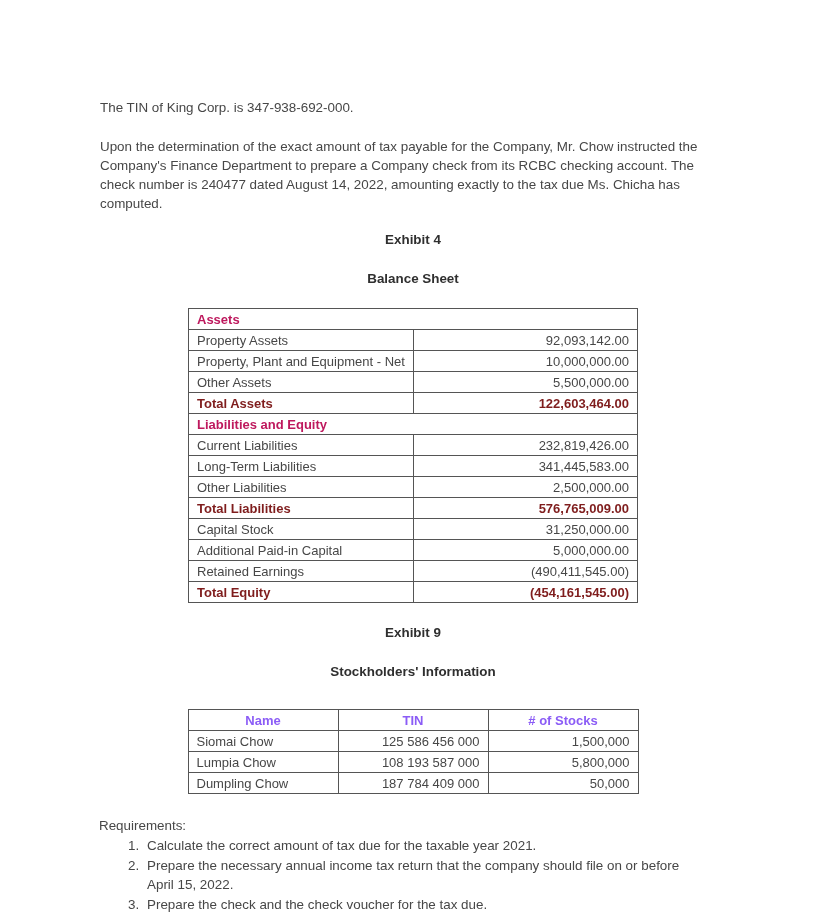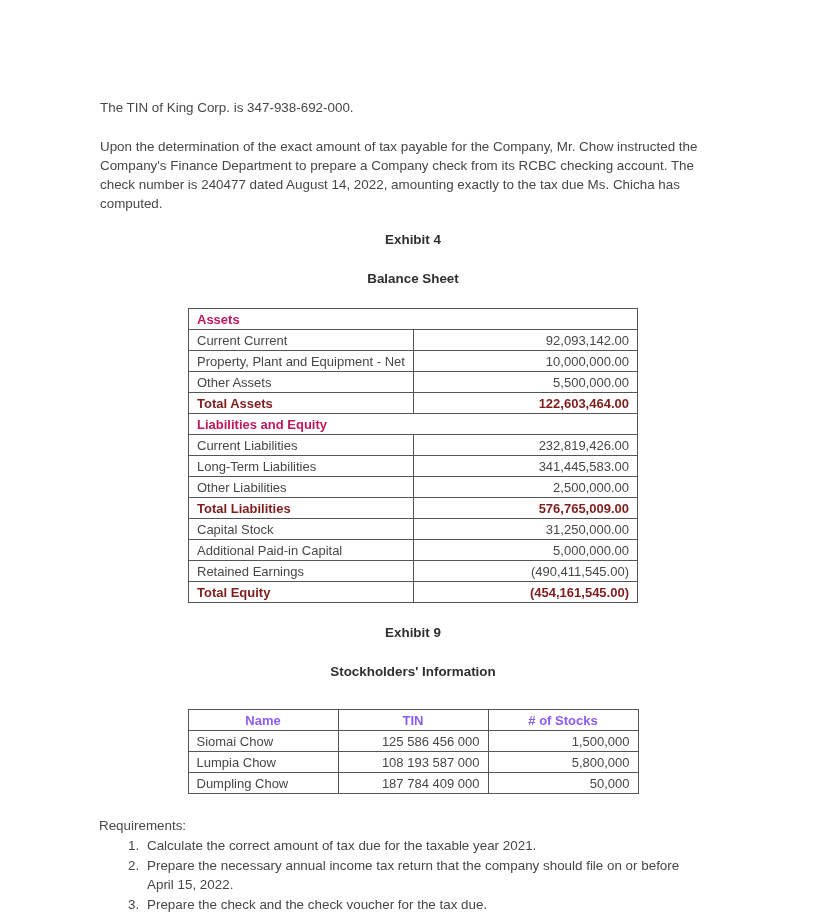--- a/index.html
+++ b/index.html
@@ -103,21 +103,21 @@
   <p class="center-head h-exhibit8">Exhibit 4</p>
 
   <p class="center-head h-balsheet">Balance Sheet</p>
 
   <table class="doc-table">
     <tbody>
       <tr class="section-row">
         <td colspan="2">Assets</td>
       </tr>
       <tr>
-        <td class="label-col">Current Current</td>
+        <td class="label-col">Property Assets</td>
         <td class="num-col">92,093,142.00</td>
       </tr>
       <tr>
         <td class="label-col">Property, Plant and Equipment - Net</td>
         <td class="num-col">10,000,000.00</td>
       </tr>
       <tr>
         <td class="label-col">Other Assets</td>
         <td class="num-col">5,500,000.00</td>
       </tr>

